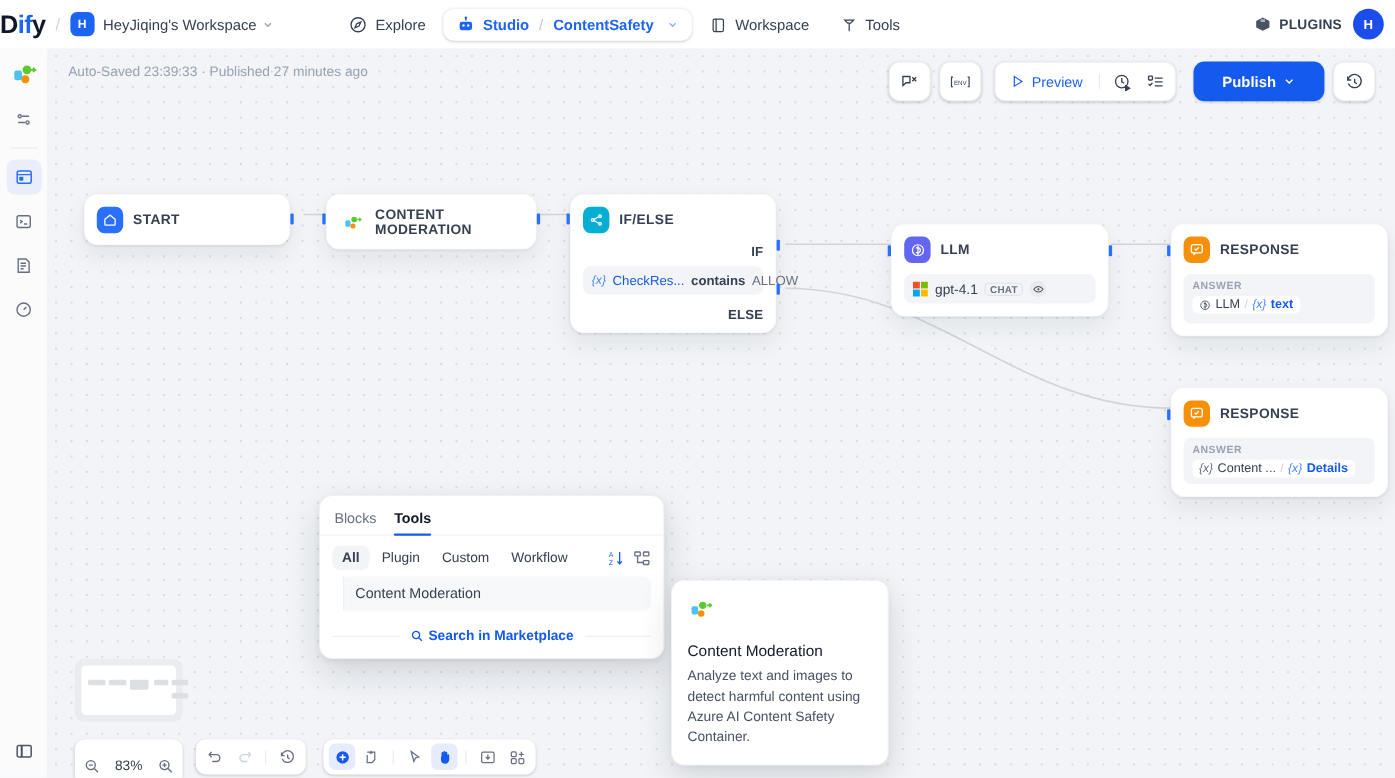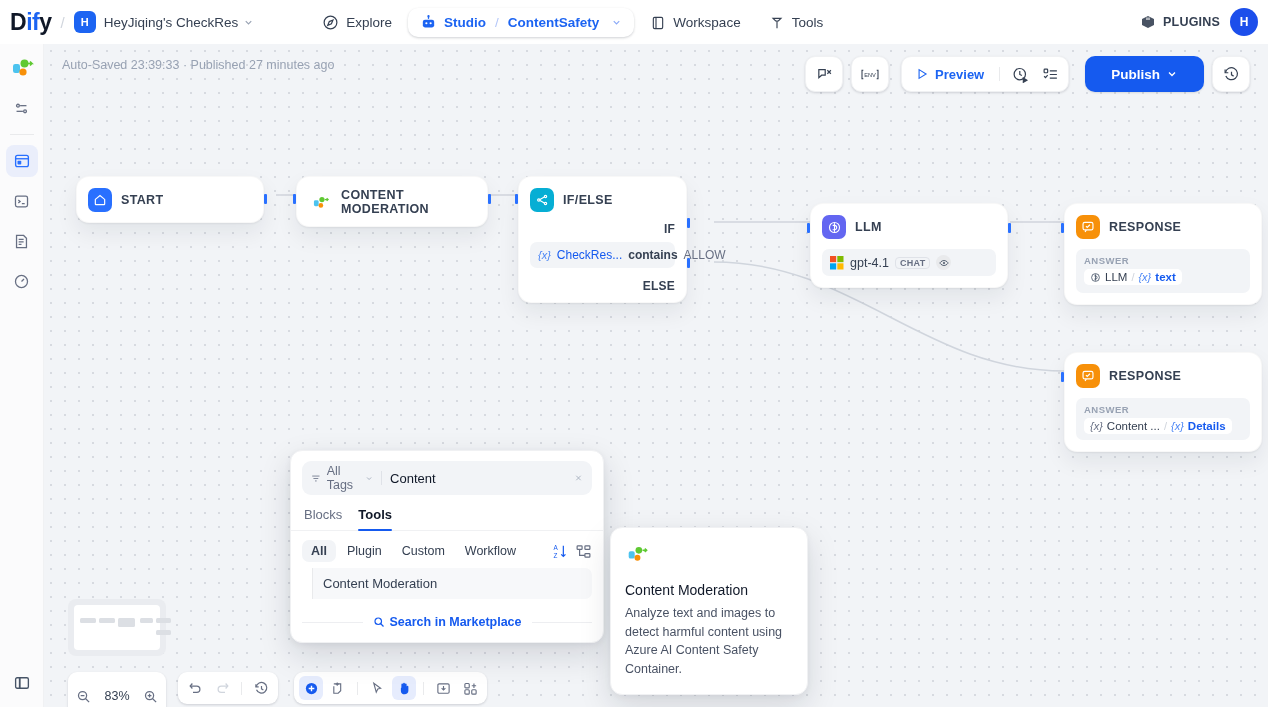--- a/index.html
+++ b/index.html
@@ -8,21 +8,21 @@
     font-family: "Liberation Sans", sans-serif;
     background:#f2f4f7; color:#354052;
     -webkit-font-smoothing: antialiased;
   }
 
   
   .header{
     position:absolute; left:0; top:0; width:1268px; height:44px;
     background:#fff; display:flex; align-items:center; z-index:40;
   }
-  .logo{ font-size:23px; font-weight:700; letter-spacing:-.5px; margin-left:10px; color:#101828;}
+  .logo{ font-size:23px; font-weight:700; letter-spacing:-.5px; color:#101828;}
   .logo .b{ color:#1c64f2; }
   .hdr-sep{ color:#d0d5dd; margin:0 9px; font-size:15px;}
   .ws-badge{ width:22px;height:22px;border-radius:6px;background:#1c64f2;color:#fff;
     font-size:11px;font-weight:600;display:flex;align-items:center;justify-content:center;}
   .ws-name{ font-size:13.5px; color:#354052; margin-left:8px; font-weight:500;}
   .caret{ margin-left:5px; color:#98a2b3; font-size:10px;}
   .nav{ display:flex; align-items:flex-end; margin-left:56px; gap:4px;}
   .nav-item{ display:flex;align-items:center;gap:7px;padding:6px 12px;border-radius:10px;
     font-size:13.5px;font-weight:500;color:#354052;cursor:pointer;}
   .nav-item.active{ background:#fff; box-shadow:0 1px 3px rgba(16,24,40,.12),0 1px 2px rgba(16,24,40,.08);
@@ -54,21 +54,21 @@
 
   
   .tb{ position:absolute; top:12px; display:flex; align-items:center; }
   .tb-group{ background:#fff; border:.5px solid #f0f1f3; border-radius:10px;
     box-shadow:0 1px 3px rgba(16,24,40,.1),0 1px 2px rgba(16,24,40,.06);
     display:flex; align-items:center; height:36px; padding:0 4px; gap:2px;}
   .tb-btn{ width:28px;height:28px;border-radius:7px;display:flex;align-items:center;justify-content:center;
     cursor:pointer;}
   .tb-vsep{ width:1px;height:14px;background:#e9eaec;margin:0 4px;}
   .tb-preview{ display:flex;align-items:center;gap:6px;padding:0 9px;height:28px;border-radius:7px;
-    color:#1c64f2;font-size:13px;font-weight:700;cursor:pointer;}
+    color:#1c64f2;font-size:13px;font-weight:400;cursor:pointer;}
   .tb-features{ display:flex;align-items:center;gap:7px;padding:0 10px;height:28px;border-radius:7px;
     font-size:13px;font-weight:500;color:#354052;cursor:pointer;}
   .btn-publish{ height:36px;background:#155aef;color:#fff;border-radius:10px;display:flex;
     align-items:center;gap:6px;padding:0 26px;font-size:13.5px;font-weight:600;cursor:pointer;
     box-shadow:0 1px 2px rgba(16,24,40,.12);}
 
   
   .node{ position:absolute; background:#fff; border-radius:13px;
     box-shadow:0 1px 2px rgba(16,24,40,.06),0 10px 22px rgba(16,24,40,.07);
     border:1px solid rgba(16,24,40,.03);}
@@ -140,21 +140,21 @@
   .bb.on{ background:#e6ecfd; }
   .bb-sep{ width:1px;height:13px;background:#e9eaec;margin:0 4px;}
 </style>
 </head>
 <body>
 
 <div class="header">
   <div class="logo">D<span class="b">if</span>y</div>
   <span class="hdr-sep">/</span>
   <div class="ws-badge">H</div>
-  <div class="ws-name">HeyJiqing's CheckRes</div>
+  <div class="ws-name">HeyJiqing's Workspace</div>
   <svg class="caret" width="11" height="11" viewBox="0 0 24 24" fill="none" stroke="#98a2b3" stroke-width="2.5">
       <path d="M6 9l6 6 6-6"></path>
     </svg>
 
   <div class="nav">
     <div class="nav-item">
       <svg width="17" height="17" viewBox="0 0 24 24" fill="none" stroke="#354052" stroke-width="1.7">
           <circle cx="12" cy="12" r="9"></circle>
           <path d="M15.5 8.5l-2.2 5.2-5.2 2.2 2.2-5.2z" fill="none"></path>
         </svg>
@@ -356,21 +356,21 @@
           <path d="M19 9h4.2" stroke="#5fc932" stroke-width="1.7" fill="none"></path>
           <path d="M21.4 7.2L23.4 9l-2 1.8" stroke="#5fc932" stroke-width="1.7" fill="none"></path>
         </svg>
       </div>
       <div class="node-title">CONTENT MODERATION</div>
     </div>
     <div class="handle" style="left:-4px; top:17px;"></div>
     <div class="handle" style="right:-4px; top:17px;"></div>
   </div>
 
-  <div class="node" style="left:474px; top:132px; width:169px; padding-bottom:9px;">
+  <div class="node" style="left:474px; top:132px; width:188px; padding-bottom:9px;">
     <div class="node-hd">
       <div class="node-ico" style="background:#06aed4;">
         <svg width="14" height="14" viewBox="0 0 24 24" fill="none" stroke="#fff" stroke-width="2">
             <circle cx="6.5" cy="12" r="2"></circle>
             <circle cx="18" cy="6" r="2"></circle>
             <circle cx="18" cy="18" r="2"></circle>
             <path d="M8.5 11l7.5-4M8.5 13l7.5 4"></path>
           </svg>
       </div>
       <div class="node-title">IF/ELSE</div>
@@ -477,36 +477,20 @@
           <span style="color:#d0d5dd;font-size:11px;">/</span>
           <span class="varmono">{x}</span>
           <span style="font-size:11.5px;color:#155aef;font-weight:600;">Details</span>
         </div>
       </div>
     </div>
     <div class="handle" style="left:-4px; top:19px;"></div>
   </div>
 
   <div class="panel" style="left:246px; top:406px;">
-    <div class="search-row">
-      <div class="alltags">
-        <svg width="13" height="13" viewBox="0 0 24 24" fill="none" stroke="#676f83" stroke-width="2">
-            <path d="M3 6h18M6 12h12M10 18h4"></path>
-          </svg>
-        <span>All Tags</span>
-        <svg width="11" height="11" viewBox="0 0 24 24" fill="none" stroke="#98a2b3" stroke-width="2.4">
-            <path d="M6 9l6 6 6-6"></path>
-          </svg>
-      </div>
-      <div class="s-vsep"></div>
-      <input class="s-input" id="search-field" placeholder="Search block" value="Content" style="">
-      <svg width="14" height="14" viewBox="0 0 24 24" fill="none" stroke="#98a2b3" stroke-width="2" style="cursor:pointer">
-          <path d="M6 6l12 12M18 6L6 18"></path>
-        </svg>
-    </div>
 
     <div class="tabs">
       <div class="tab">Blocks</div>
       <div class="tab active">Tools</div>
     </div>
 
     <div class="filters">
       <div class="fchip active">All</div>
       <div class="fchip">Plugin</div>
       <div class="fchip">Custom</div>

